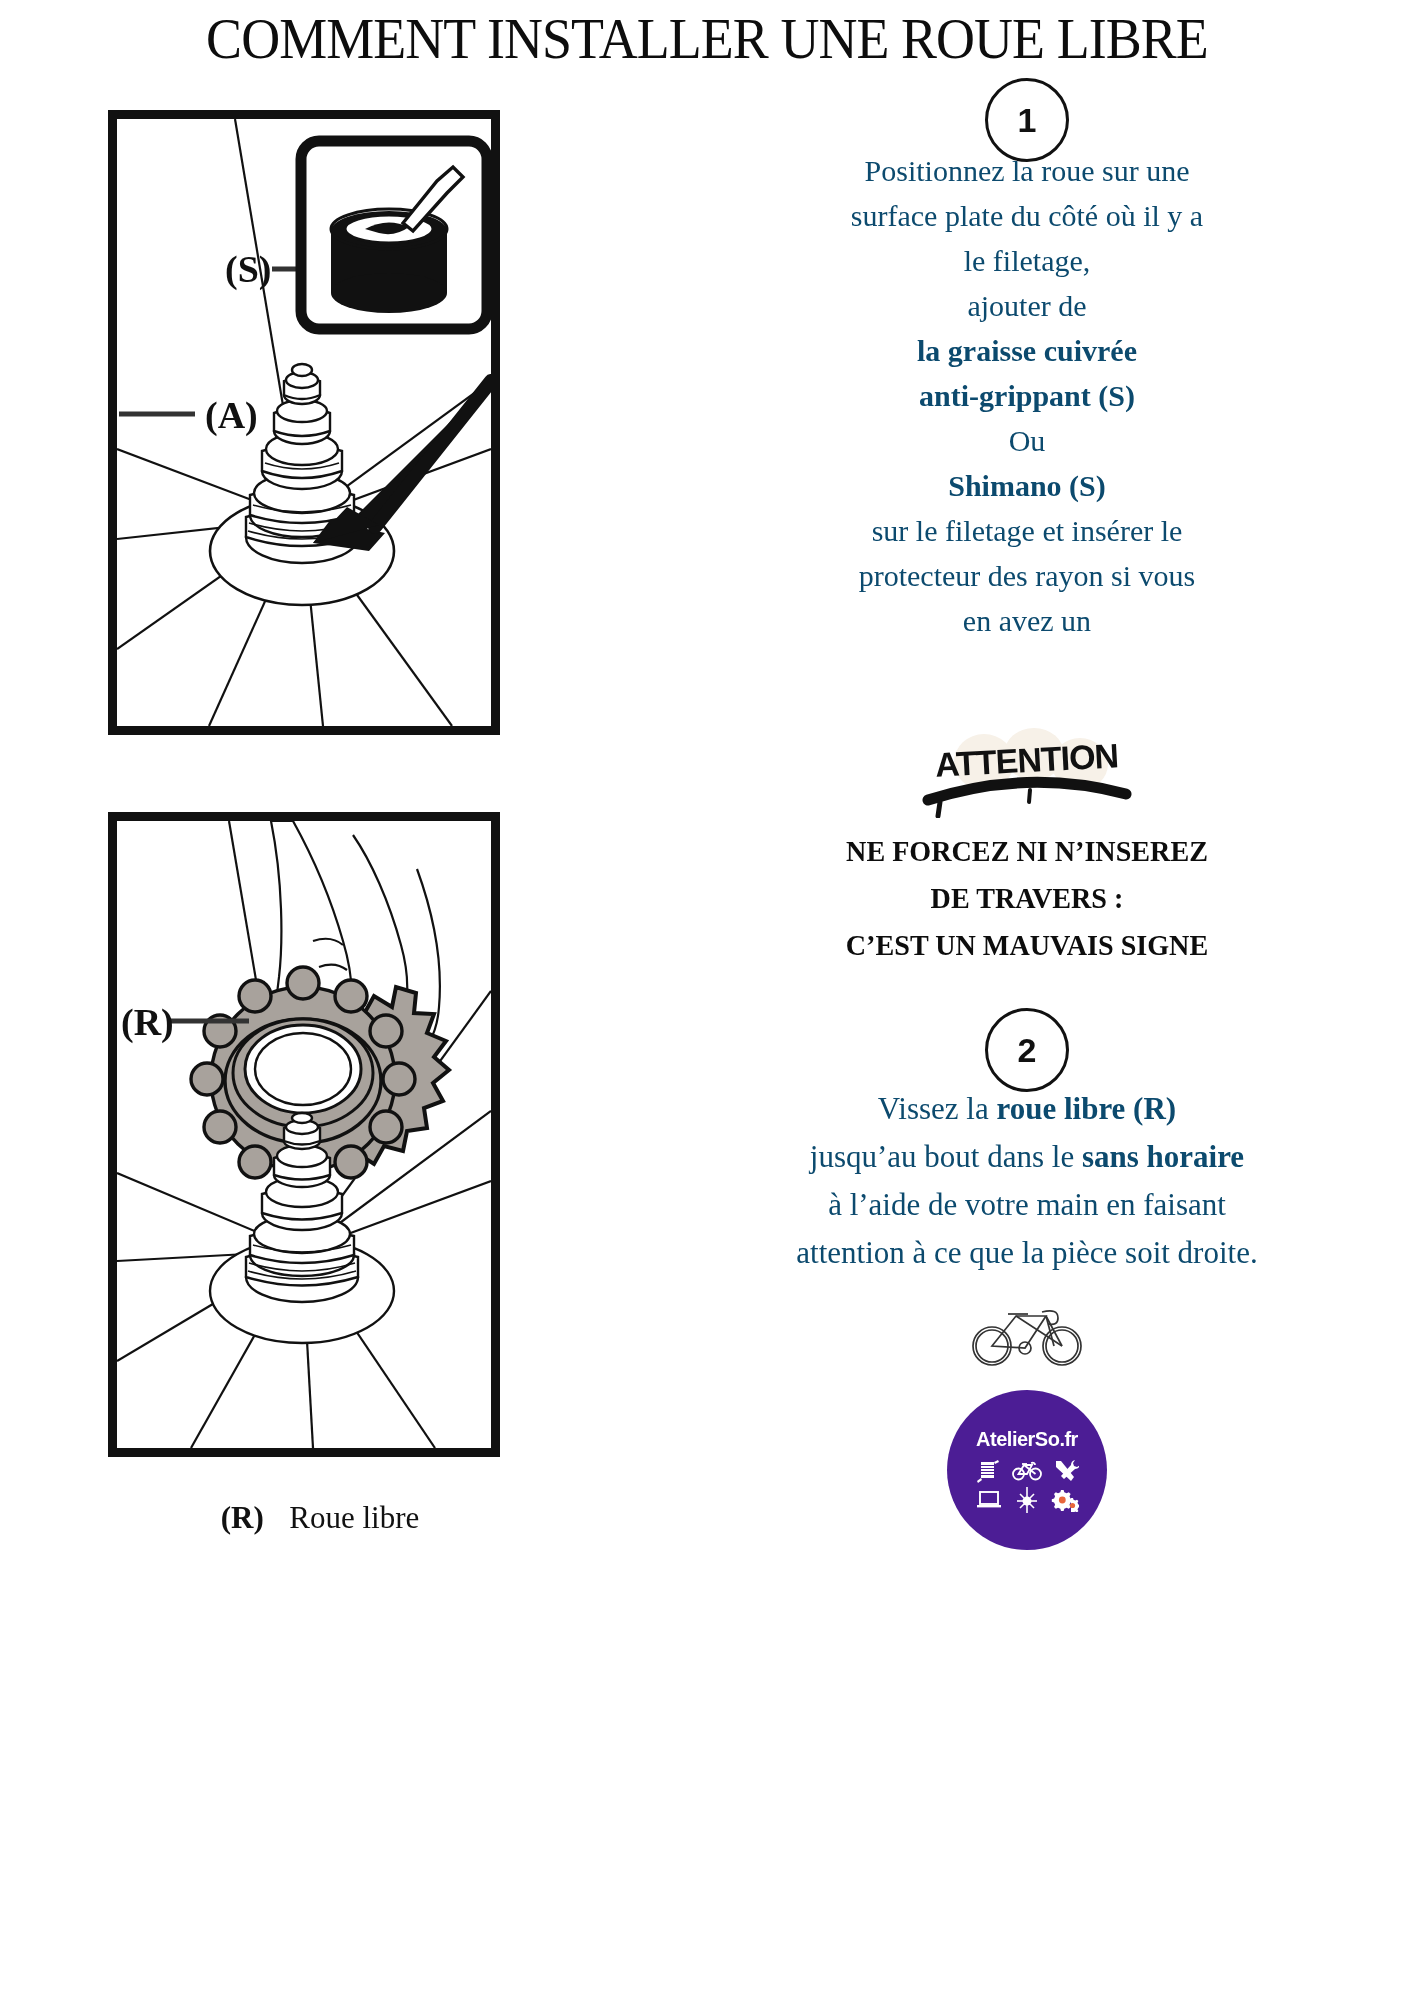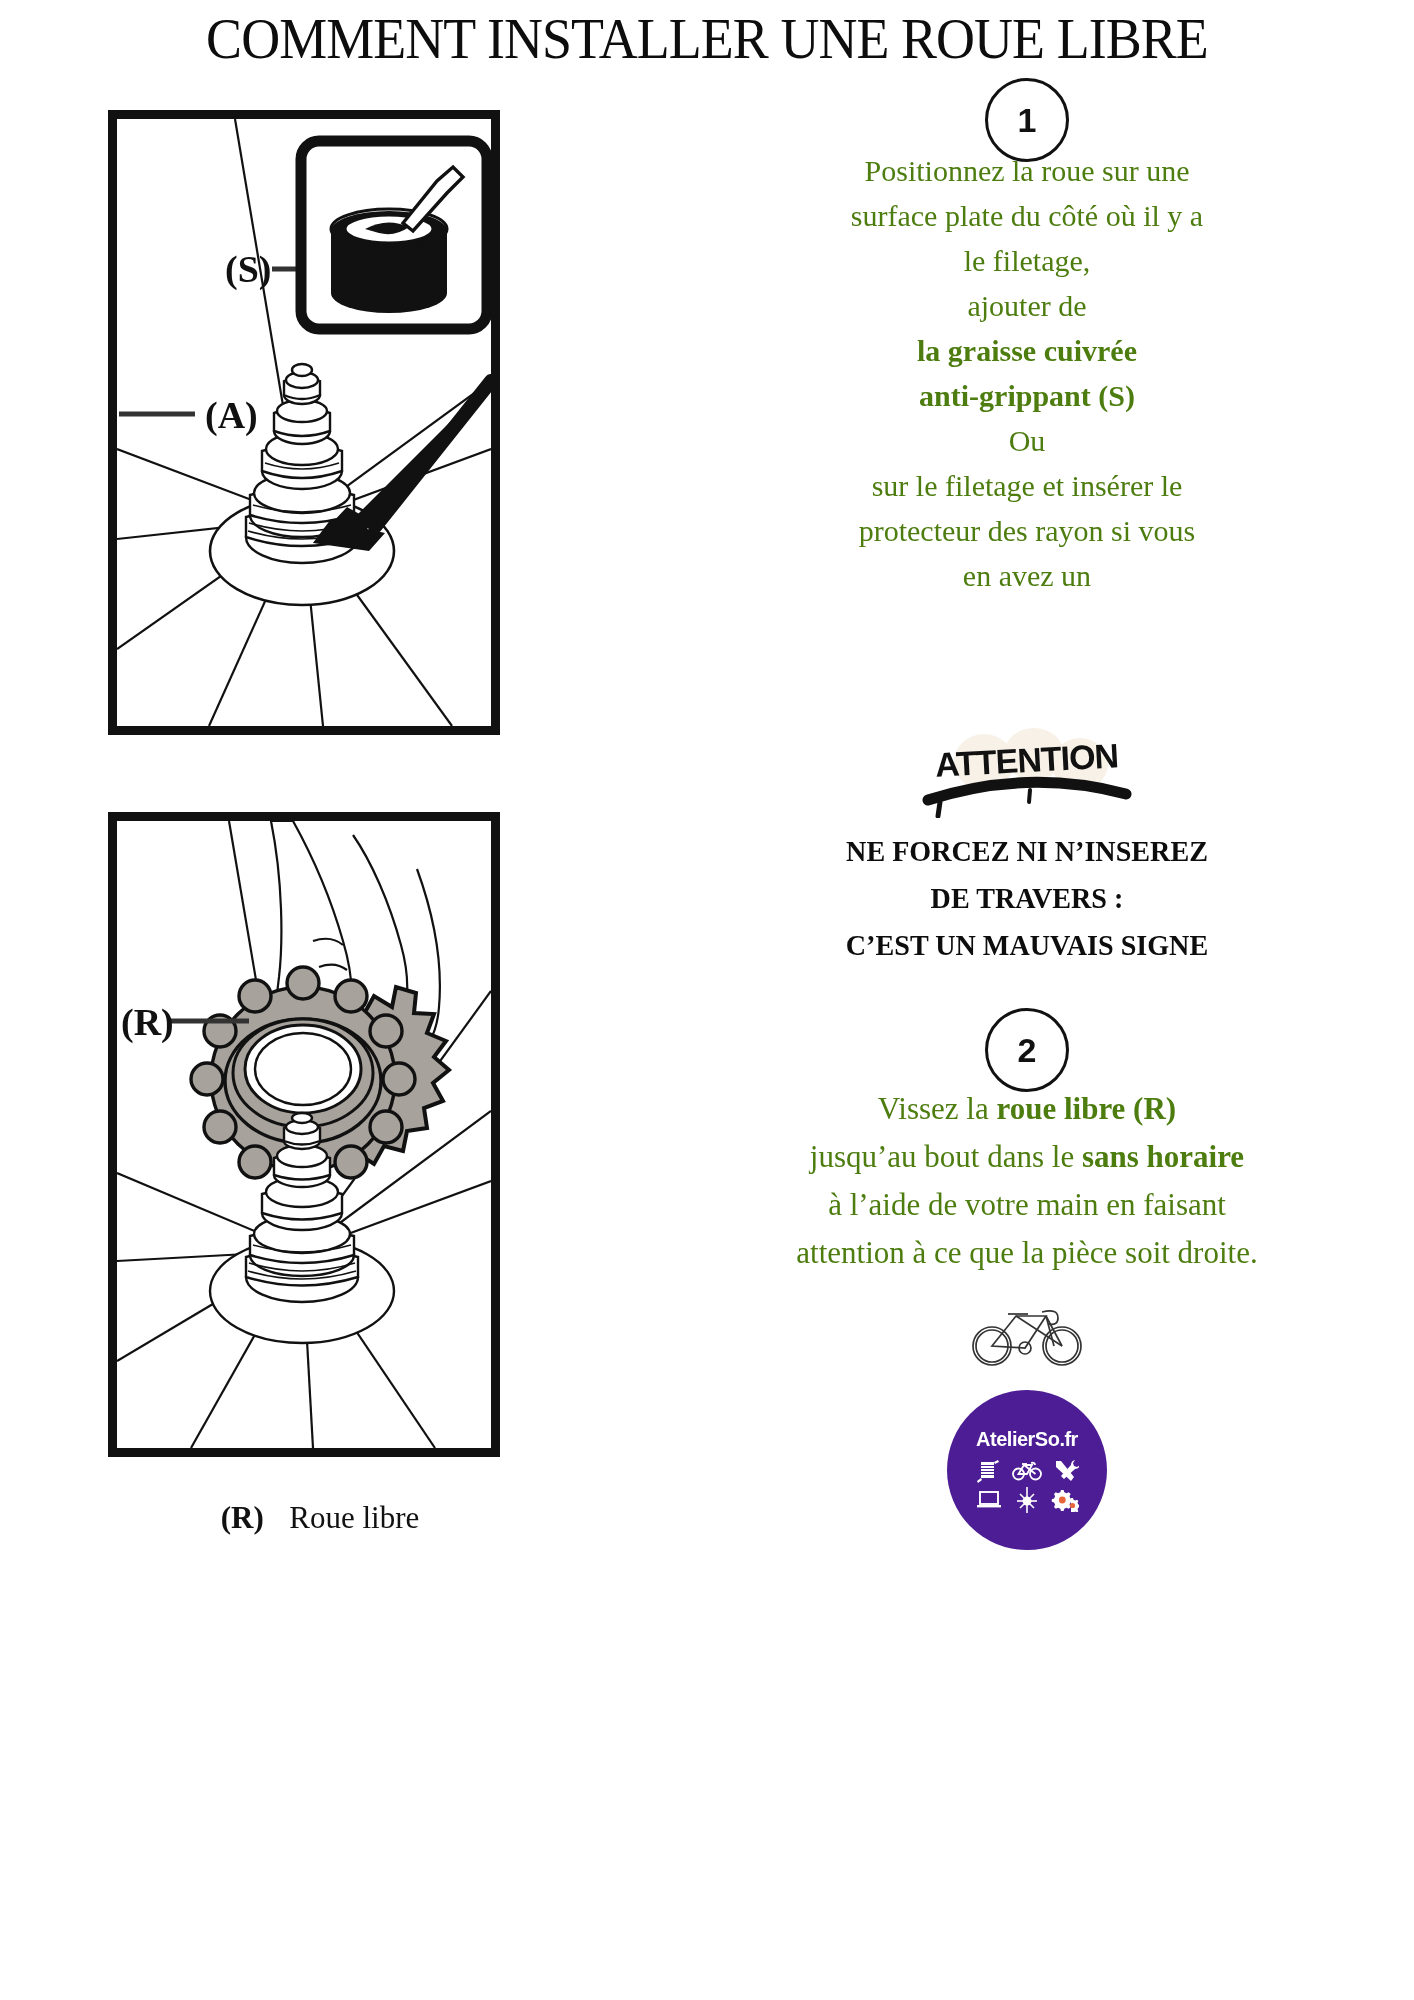--- a/index.html
+++ b/index.html
@@ -90,21 +90,21 @@
     font-weight: bold;
     font-size: 34px;
     color: #111111;
     background: #ffffff;
   }
 
   .step-text {
     text-align: center;
     font-size: 30px;
     line-height: 45px;
-    color: #4d7c0f;
+    color: #0c4a6e;
     padding: 0 40px;
   }
   .step-text .b { font-weight: bold; }
 
   #step1-badge { position: absolute; left: 0; right: 0; top: 78px; }
   #step1-text  { position: absolute; left: 0; right: 0; top: 148px; width: 774px; box-sizing: border-box; }
 
   
   #attention-mark {
     position: absolute;
@@ -355,20 +355,21 @@
   </div>
 
   <div class="step-text" id="step1-text">
       <div>Positionnez la roue sur une</div>
       <div>surface plate du côté où il y a</div>
       <div>le filetage,</div>
       <div>ajouter de</div>
       <div class="b">la graisse cuivrée</div>
       <div class="b">anti-grippant (S)</div>
       <div>Ou</div>
+      <div class="b">Shimano (S)</div>
       <div>sur le filetage et insérer le</div>
       <div>protecteur des rayon si vous</div>
       <div>en avez un</div>
     </div>
 
   <div id="attention-mark">
     <svg width="230" height="90" viewBox="0 0 230 90" xmlns="http://www.w3.org/2000/svg" aria-hidden="true">
       <ellipse cx="72" cy="34" rx="30" ry="28" fill="#f7f1e8"></ellipse>
       <ellipse cx="122" cy="26" rx="30" ry="26" fill="#f7f1e8"></ellipse>
       <ellipse cx="168" cy="36" rx="28" ry="26" fill="#f7f1e8"></ellipse>

